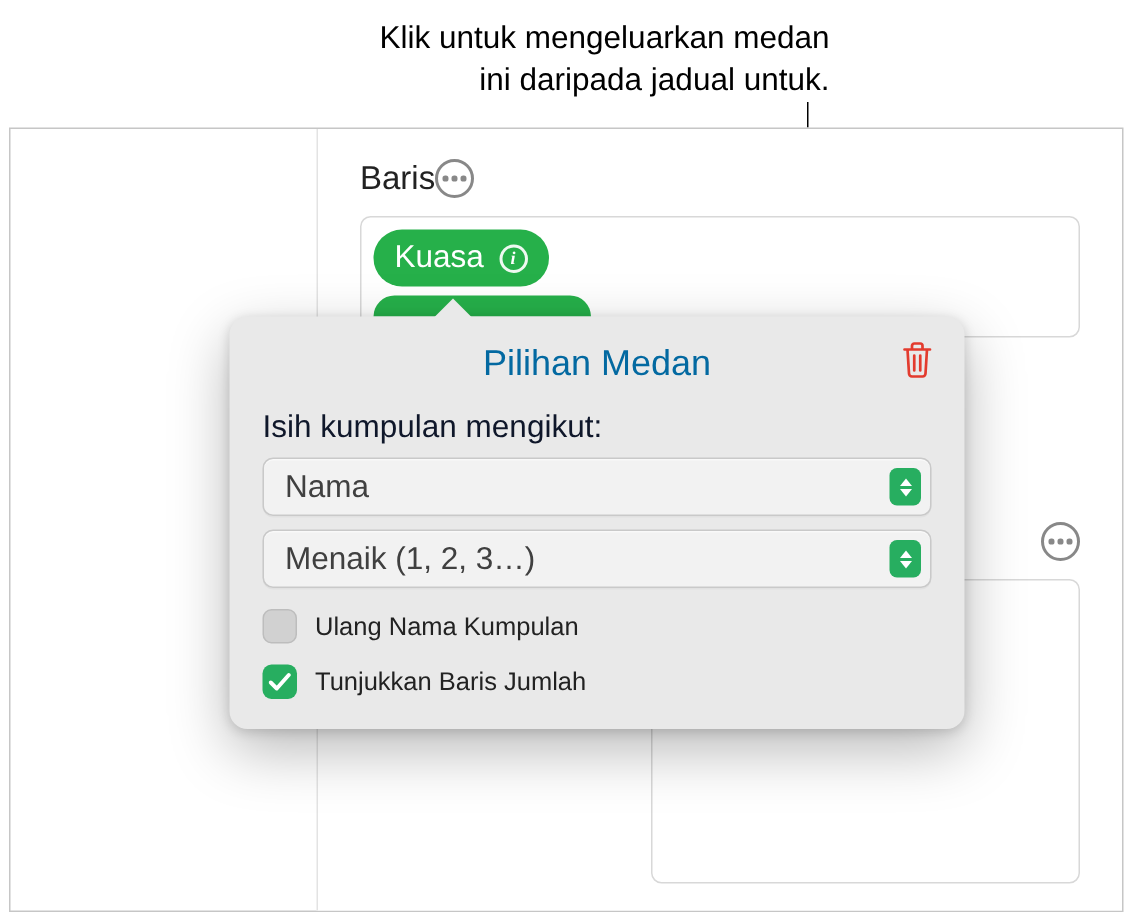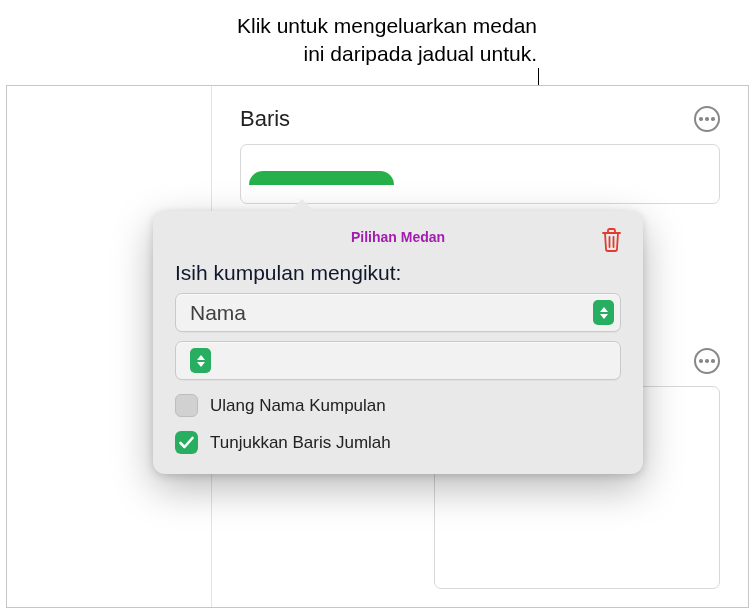--- a/index.html
+++ b/index.html
@@ -11,21 +11,21 @@
       font-family: -apple-system, BlinkMacSystemFont, "Helvetica Neue", sans-serif;
       width: 755px;
       height: 614px;
       background: #fff;
       position: relative;
       overflow: hidden;
     }
     .annotation {
       position: absolute;
       top: 12px;
-      right: 218px;
+      right: 202px;
       text-align: right;
       font-size: 21px;
       color: #000;
       line-height: 1.35;
     }
     .annotation-line {
       position: absolute;
       top: 68px;
       left: 538px;
       width: 1px;
@@ -57,21 +57,20 @@
       left: 204px;
       right: 0;
       bottom: 0;
       background: #fff;
       border-left: 1px solid #e3e3e3;
       padding: 20px 28px;
     }
     .section-header {
       display: flex;
       align-items: center;
-      justify-content: space-between;
       margin-bottom: 12px;
     }
     .section-title {
       font-size: 22px;
       font-weight: 400;
       color: #222;
     }
     .more-btn {
       width: 26px;
       height: 26px;
@@ -153,23 +152,23 @@
       border-bottom: 14px solid #e9e9e9;
     }
     .popover-header {
       display: flex;
       align-items: center;
       justify-content: center;
       position: relative;
       margin-bottom: 16px;
     }
     .popover-title {
-      font-size: 14px;
-      font-weight: 700;
-      color: #a21caf;
+      font-size: 24px;
+      font-weight: 400;
+      color: #0369a1;
     }
     .trash-btn {
       position: absolute;
       right: -2px;
       top: -2px;
       cursor: pointer;
     }
     .field-label {
       font-size: 21px;
       color: #0f172a;
@@ -271,20 +270,24 @@
   <div class="panel">
     <div class="section-header">
       <div class="section-title">Baris</div>
       <div class="more-btn">
         <span></span>
           <span></span>
           <span></span>
       </div>
     </div>
     <div class="well">
+      <div class="pill">
+        <span>Kuasa</span>
+        <span class="info-circle">i</span>
+      </div>
       <br>
       <div class="pill-partial"></div>
     </div>
 
     <div class="second-section">
       <div class="more-btn">
         <span></span>
           <span></span>
           <span></span>
       </div>
@@ -306,20 +309,21 @@
   </div>
 
   <div class="field-label">Isih kumpulan mengikut:</div>
 
   <div class="select-row">
     <div class="select-value">Nama</div>
     <div class="stepper"></div>
   </div>
 
   <div class="select-row">
+    <div class="select-value">Menaik (1, 2, 3…)</div>
     <div class="stepper"></div>
   </div>
 
   <div class="checkbox-row">
     <div class="checkbox unchecked"></div>
     <div class="checkbox-label">Ulang Nama Kumpulan</div>
   </div>
 
   <div class="checkbox-row">
     <div class="checkbox checked">

